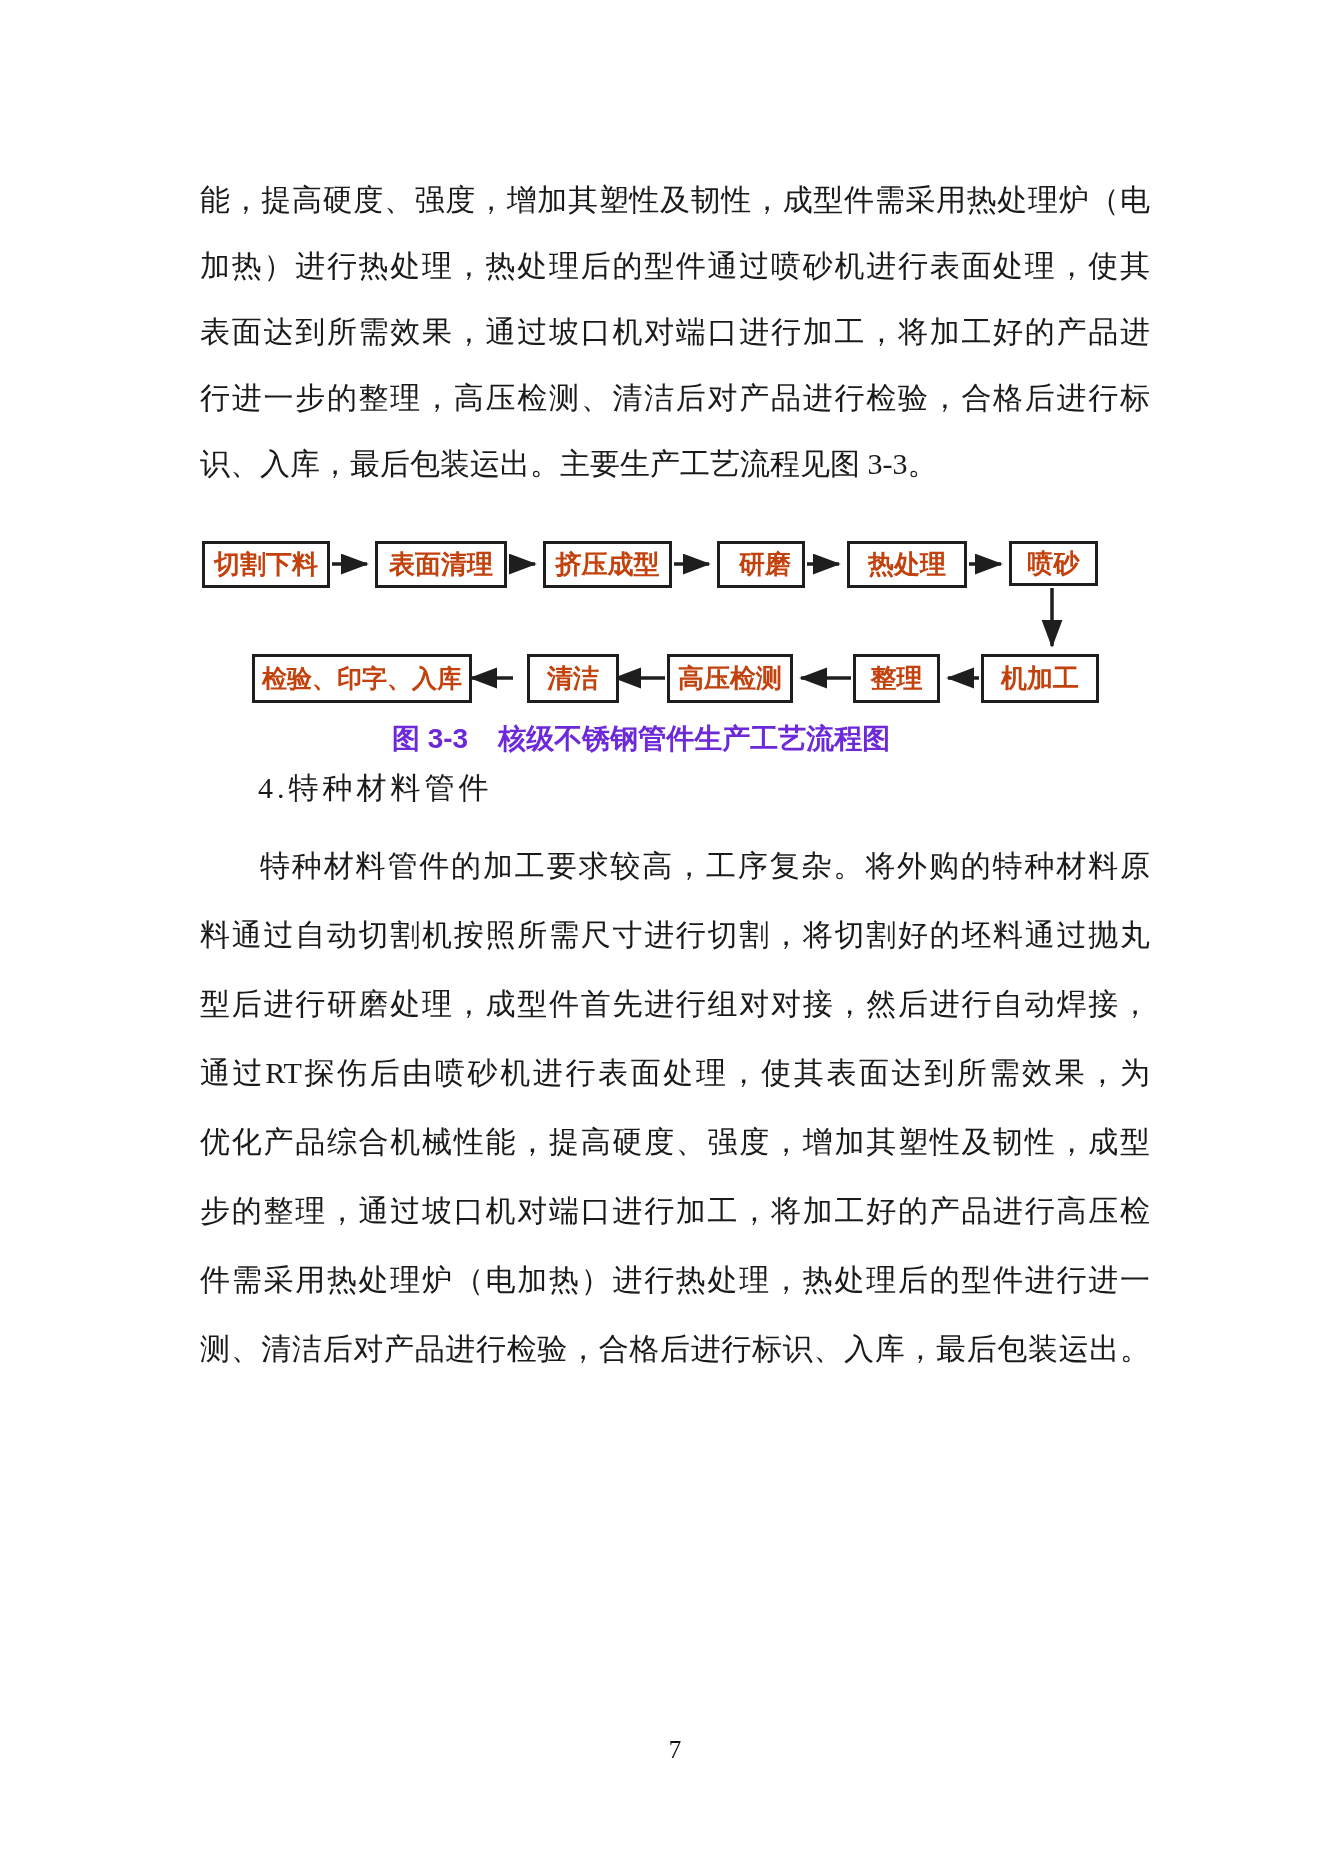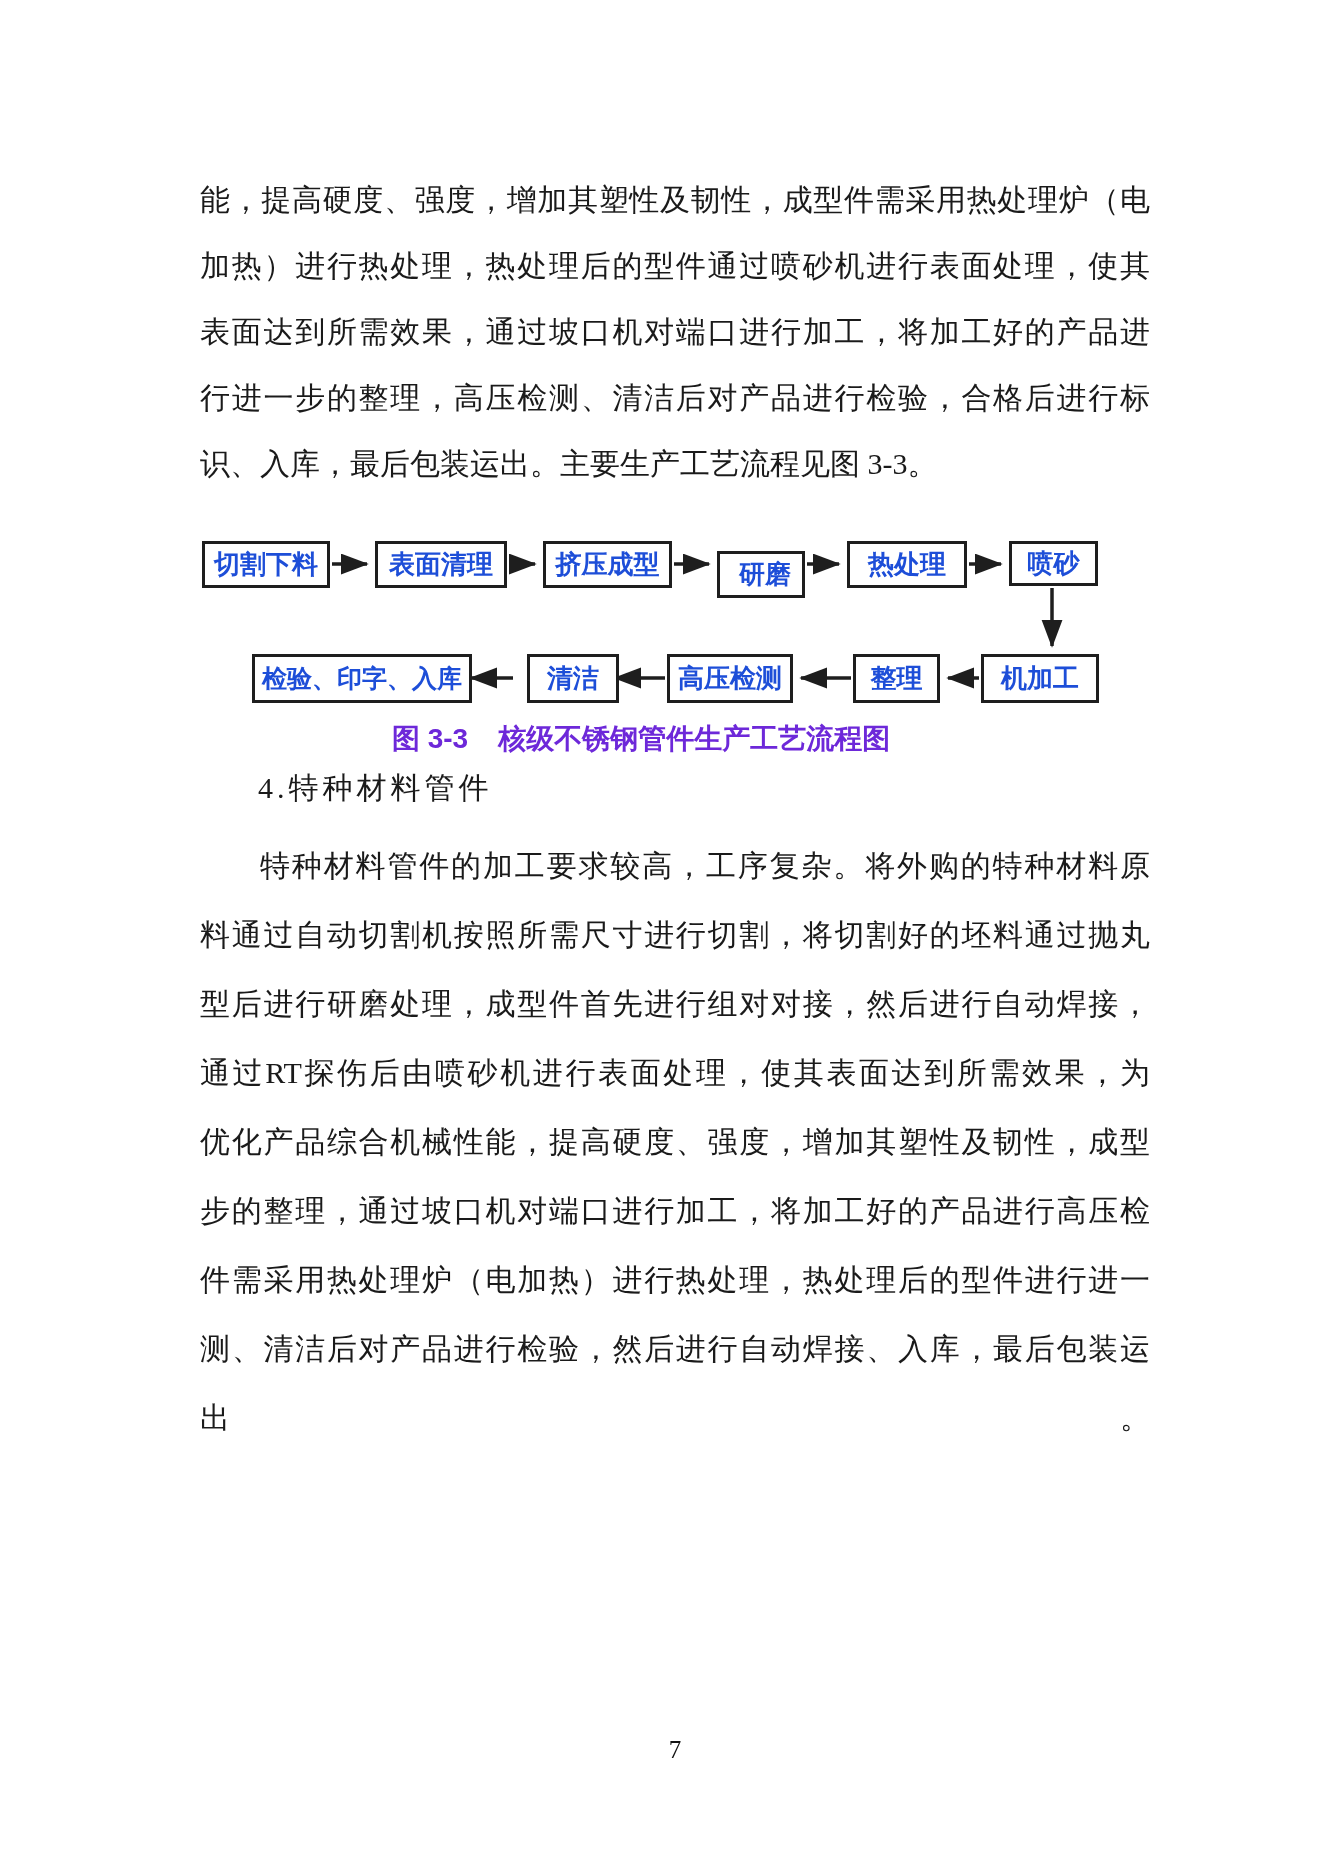--- a/index.html
+++ b/index.html
@@ -60,29 +60,29 @@
   .fc-box {
     position: absolute;
     box-sizing: border-box;
     border: 3px solid #1e1e1e;
     background: #ffffff;
     display: flex;
     align-items: center;
     justify-content: center;
     font-weight: bold;
     font-size: 26px;
-    color: #1d4ed8;
+    color: #c2410c;
     white-space: nowrap;
     font-family: "Liberation Serif", "DejaVu Serif", serif;
   }
   
   .fc-b1  { left: 7px;   top: 13px;  width: 128px; height: 47px; }
   .fc-b2  { left: 180px; top: 13px;  width: 132px; height: 47px; }
   .fc-b3  { left: 348px; top: 13px;  width: 129px; height: 47px; }
-  .fc-b4  { left: 522px; top: 23px;  width: 88px;  height: 47px; padding-left: 8px; }
+  .fc-b4  { left: 522px; top: 13px;  width: 88px;  height: 47px; padding-left: 8px; }
   .fc-b5  { left: 652px; top: 13px;  width: 120px; height: 47px; }
   .fc-b6  { left: 814px; top: 13px;  width: 89px;  height: 45px; }
   
   .fc-b7  { left: 57px;  top: 126px; width: 220px; height: 49px; font-size: 25px; }
   .fc-b8  { left: 332px; top: 126px; width: 92px;  height: 49px; }
   .fc-b9  { left: 472px; top: 126px; width: 126px; height: 49px; }
   .fc-b10 { left: 658px; top: 126px; width: 87px;  height: 49px; }
   .fc-b11 { left: 786px; top: 126px; width: 118px; height: 49px; }
   
   .page-number {
@@ -149,19 +149,19 @@
   <div class="heading4">4.特种材料管件</div>
 
   <div class="textblock tb-para2">
     <div class="line indent nolast" style="text-align-last: justify;">特种材料管件的加工要求较高，工序复杂。将外购的特种材料原</div>
     <div class="line">料通过自动切割机按照所需尺寸进行切割，将切割好的坯料通过抛丸</div>
     <div class="line">型后进行研磨处理，成型件首先进行组对对接，然后进行自动焊接，</div>
     <div class="line">通过RT探伤后由喷砂机进行表面处理，使其表面达到所需效果，为</div>
     <div class="line">优化产品综合机械性能，提高硬度、强度，增加其塑性及韧性，成型</div>
     <div class="line">步的整理，通过坡口机对端口进行加工，将加工好的产品进行高压检</div>
     <div class="line">件需采用热处理炉（电加热）进行热处理，热处理后的型件进行进一</div>
-    <div class="line">测、清洁后对产品进行检验，然后进行自动焊接、入库，最后包装运出。</div>
+    <div class="line">测、清洁后对产品进行检验，合格后进行标识、入库，最后包装运出。</div>
   </div>
 
 
   <div class="page-number">7</div>
 
 </div>
 
 </body></html>

